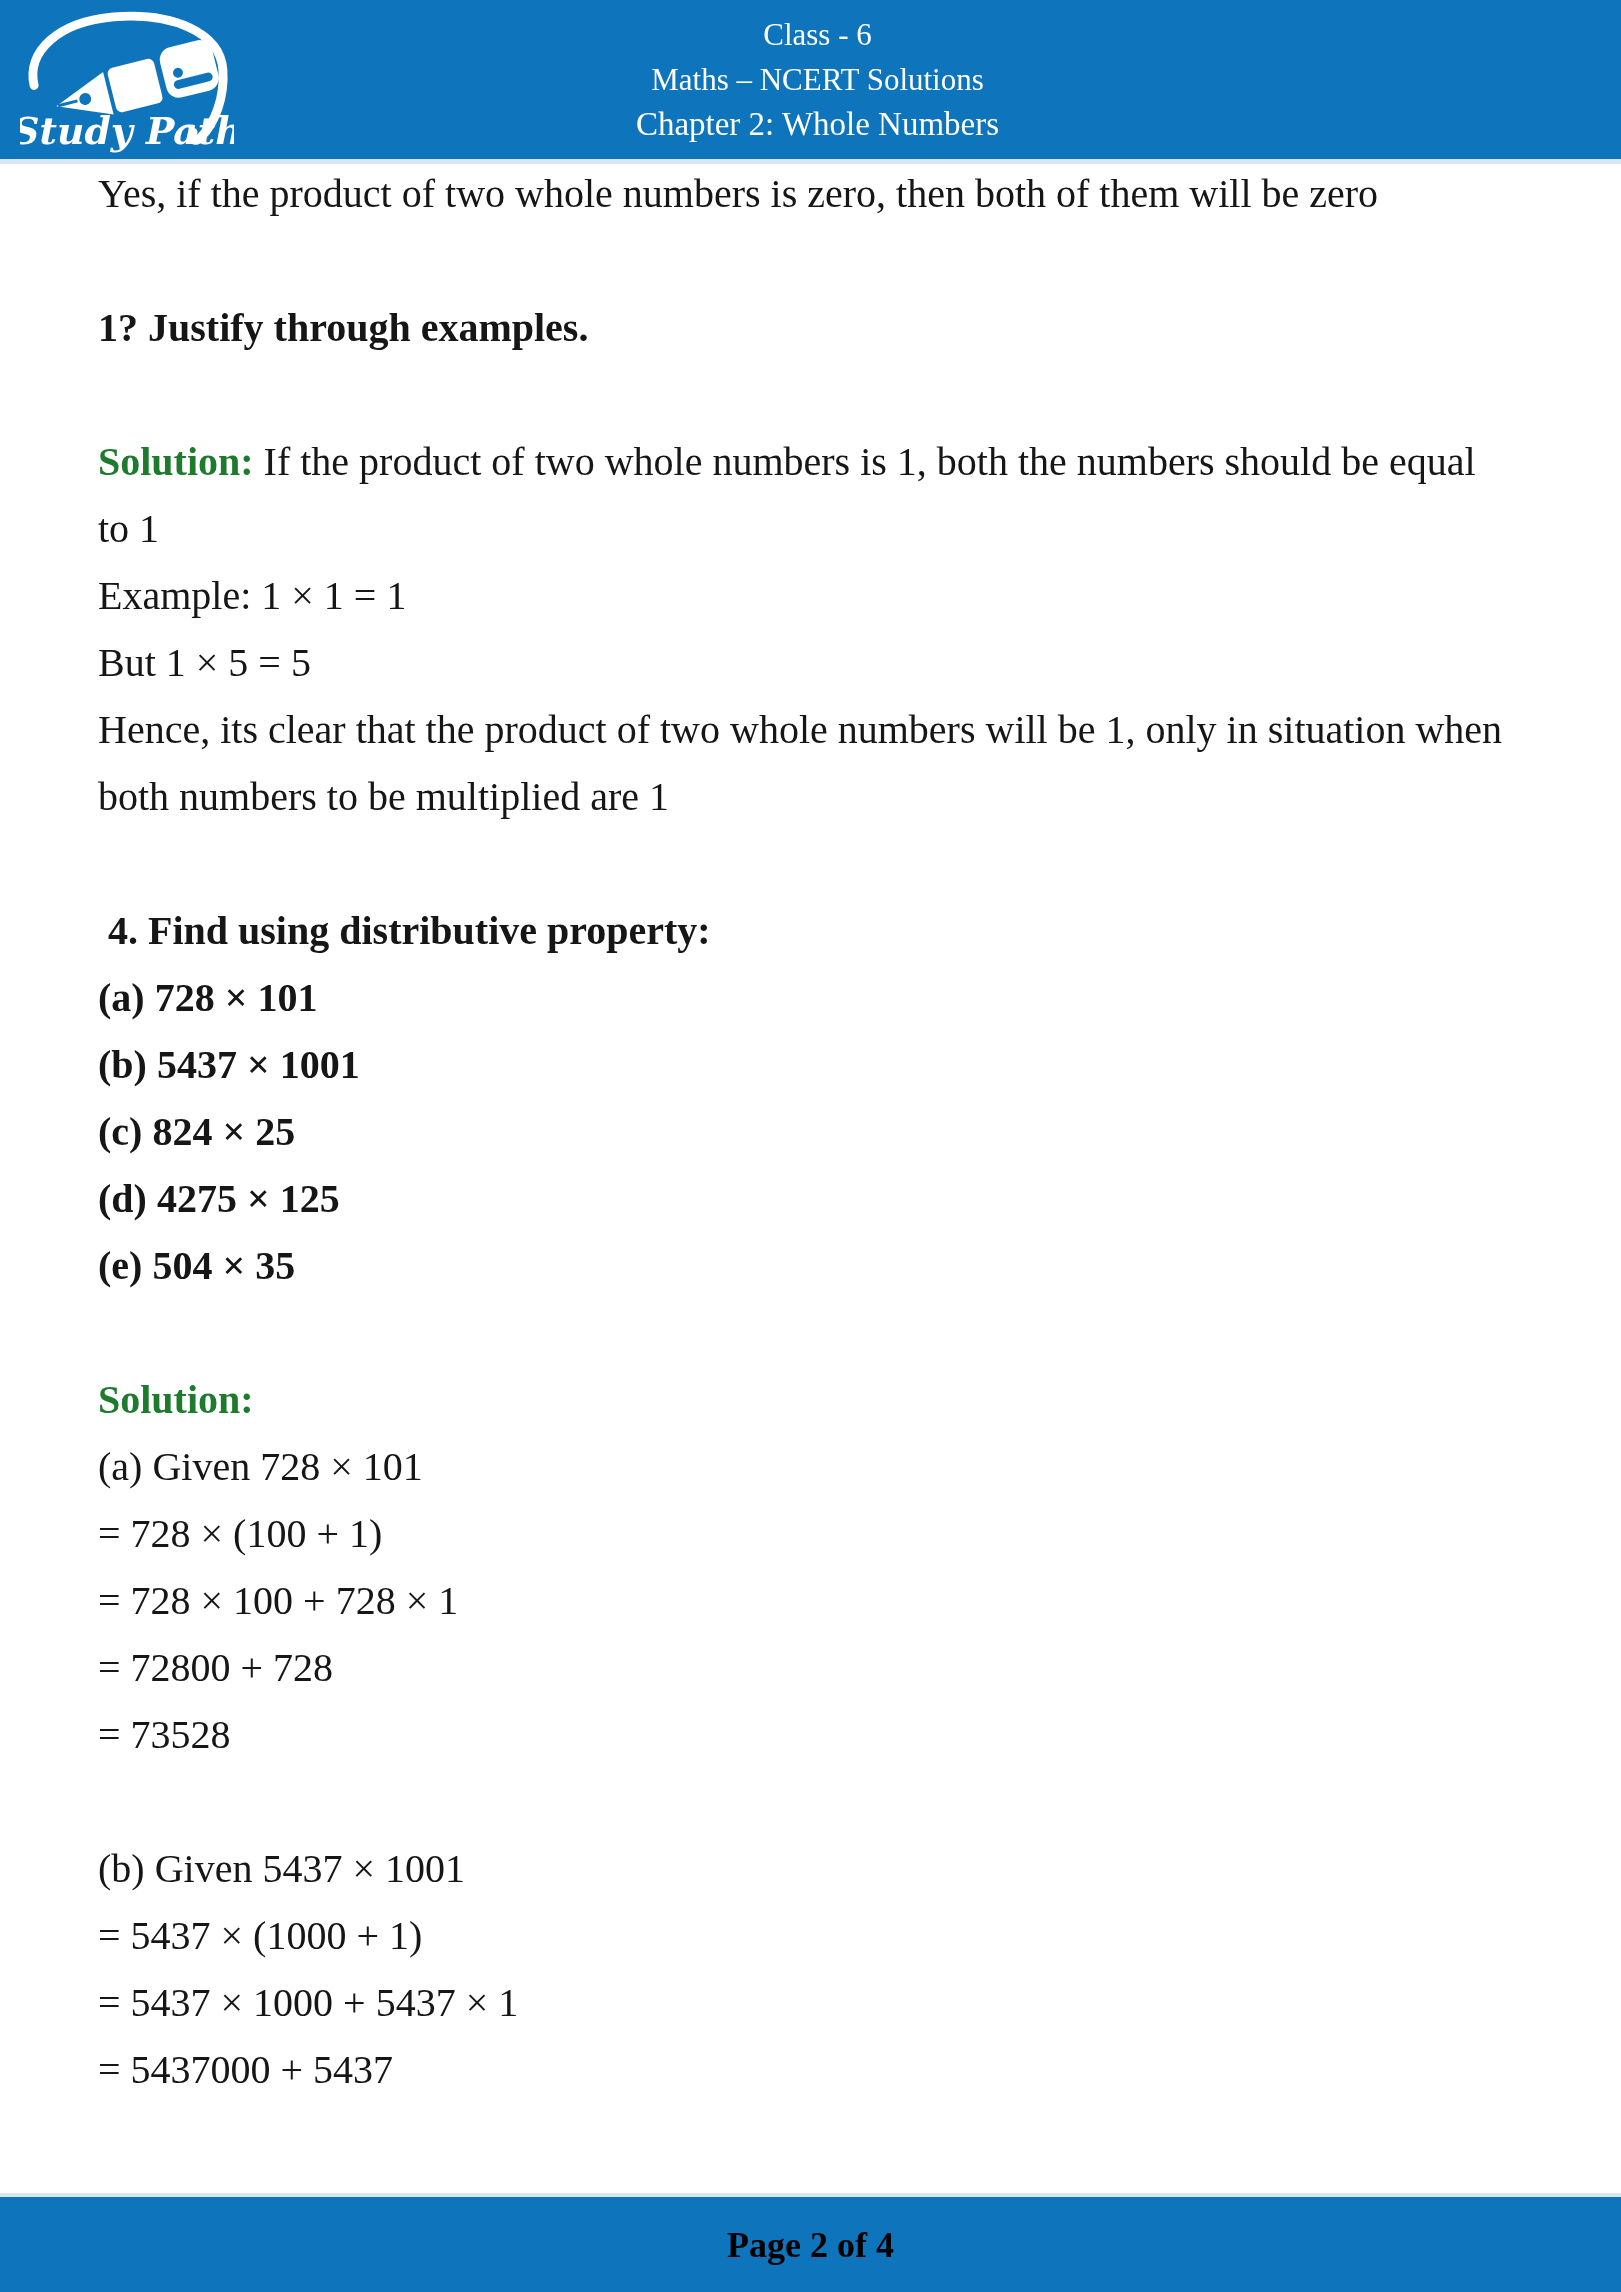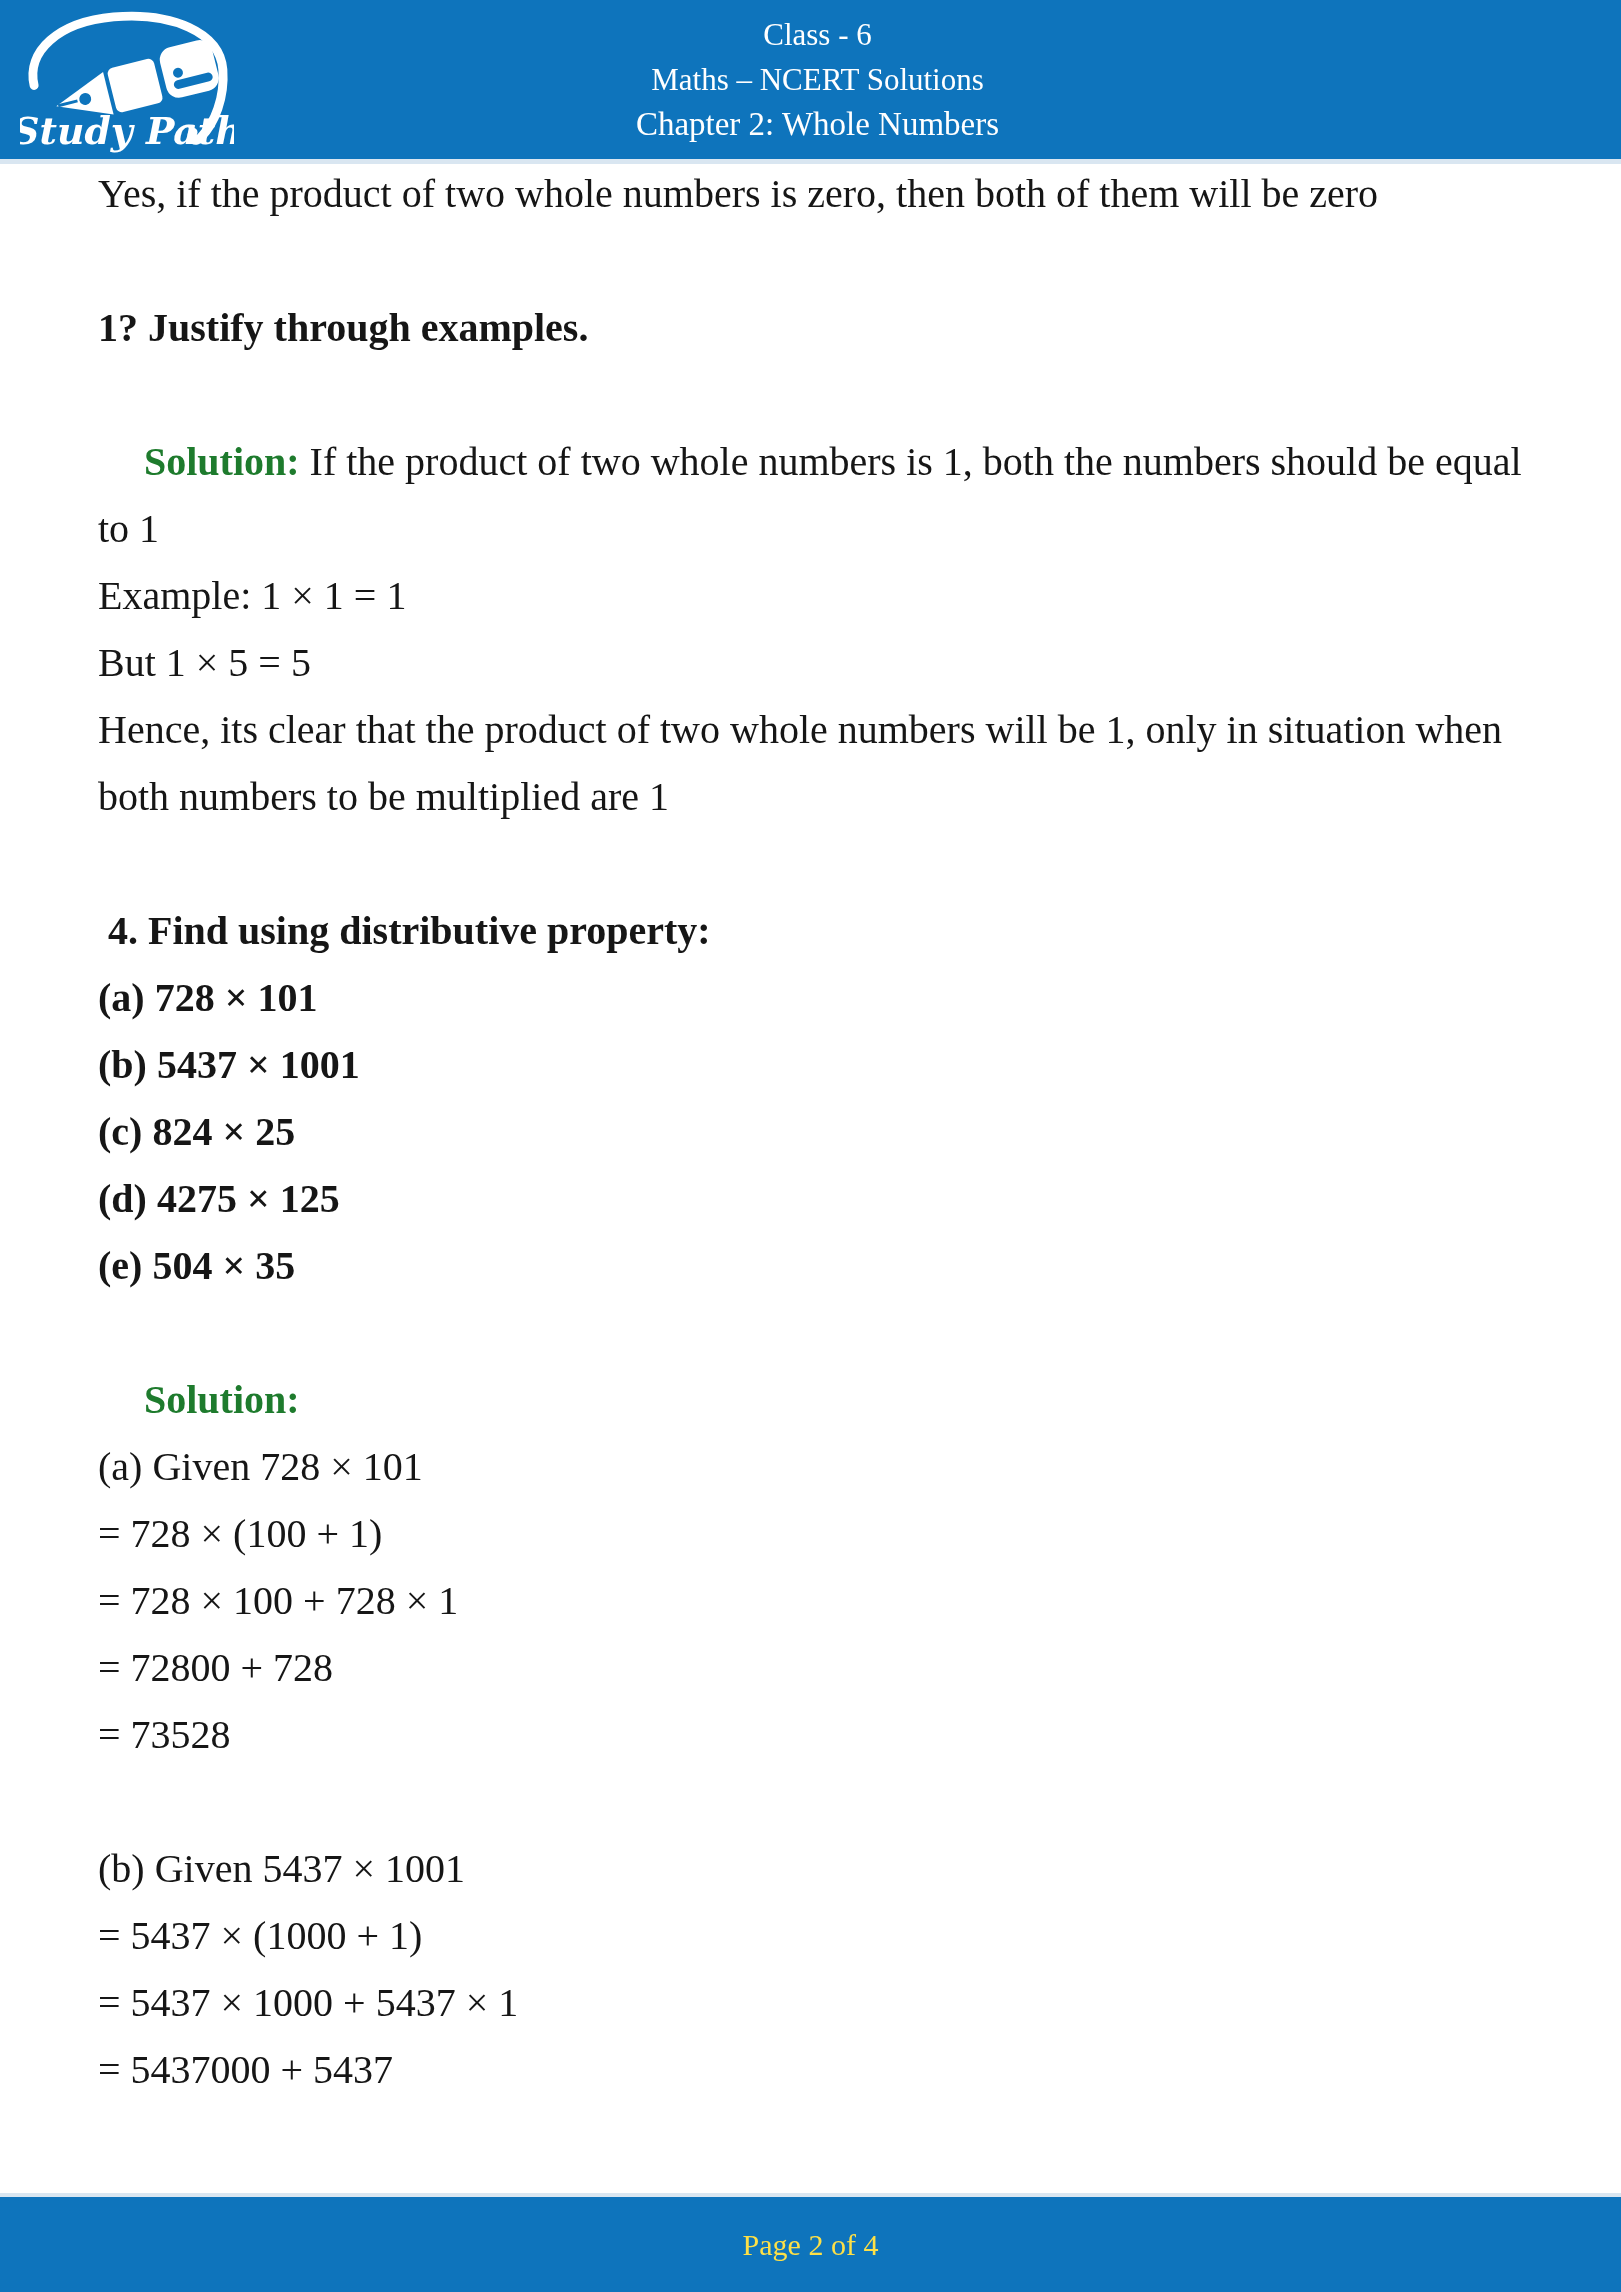--- a/index.html
+++ b/index.html
@@ -74,39 +74,39 @@
     line-height: 67px;
     font-size: 40px;
     color: #161616;
     white-space: pre;
     overflow: visible;
   }
   .line.bold { font-weight: bold; }
   .solution-label {
     color: var(--solution-green, #1e7b2d);
     font-weight: bold;
-    margin-left: 46px;
   }
 
   
   .footer {
     position: absolute;
     left: 0; bottom: 0;
     width: 100%;
     height: 100px;
     box-sizing: border-box;
     border-top: 4.9px solid var(--separator, #d9e6f1);
     background: var(--accent-blue, #0e74bc);
     display: flex;
     align-items: center;
     justify-content: center;
   }
   .footer-text {
-    color: #fde047;
-    font-size: 30px;
+    color: #000000;
+    font-size: 36px;
+    font-weight: bold;
   }
 </style>
 </head>
 <body>
 
 <div class="page">
 
   <div class="header">
     <svg class="logo" viewBox="0 0 215 152" aria-hidden="true">
 

